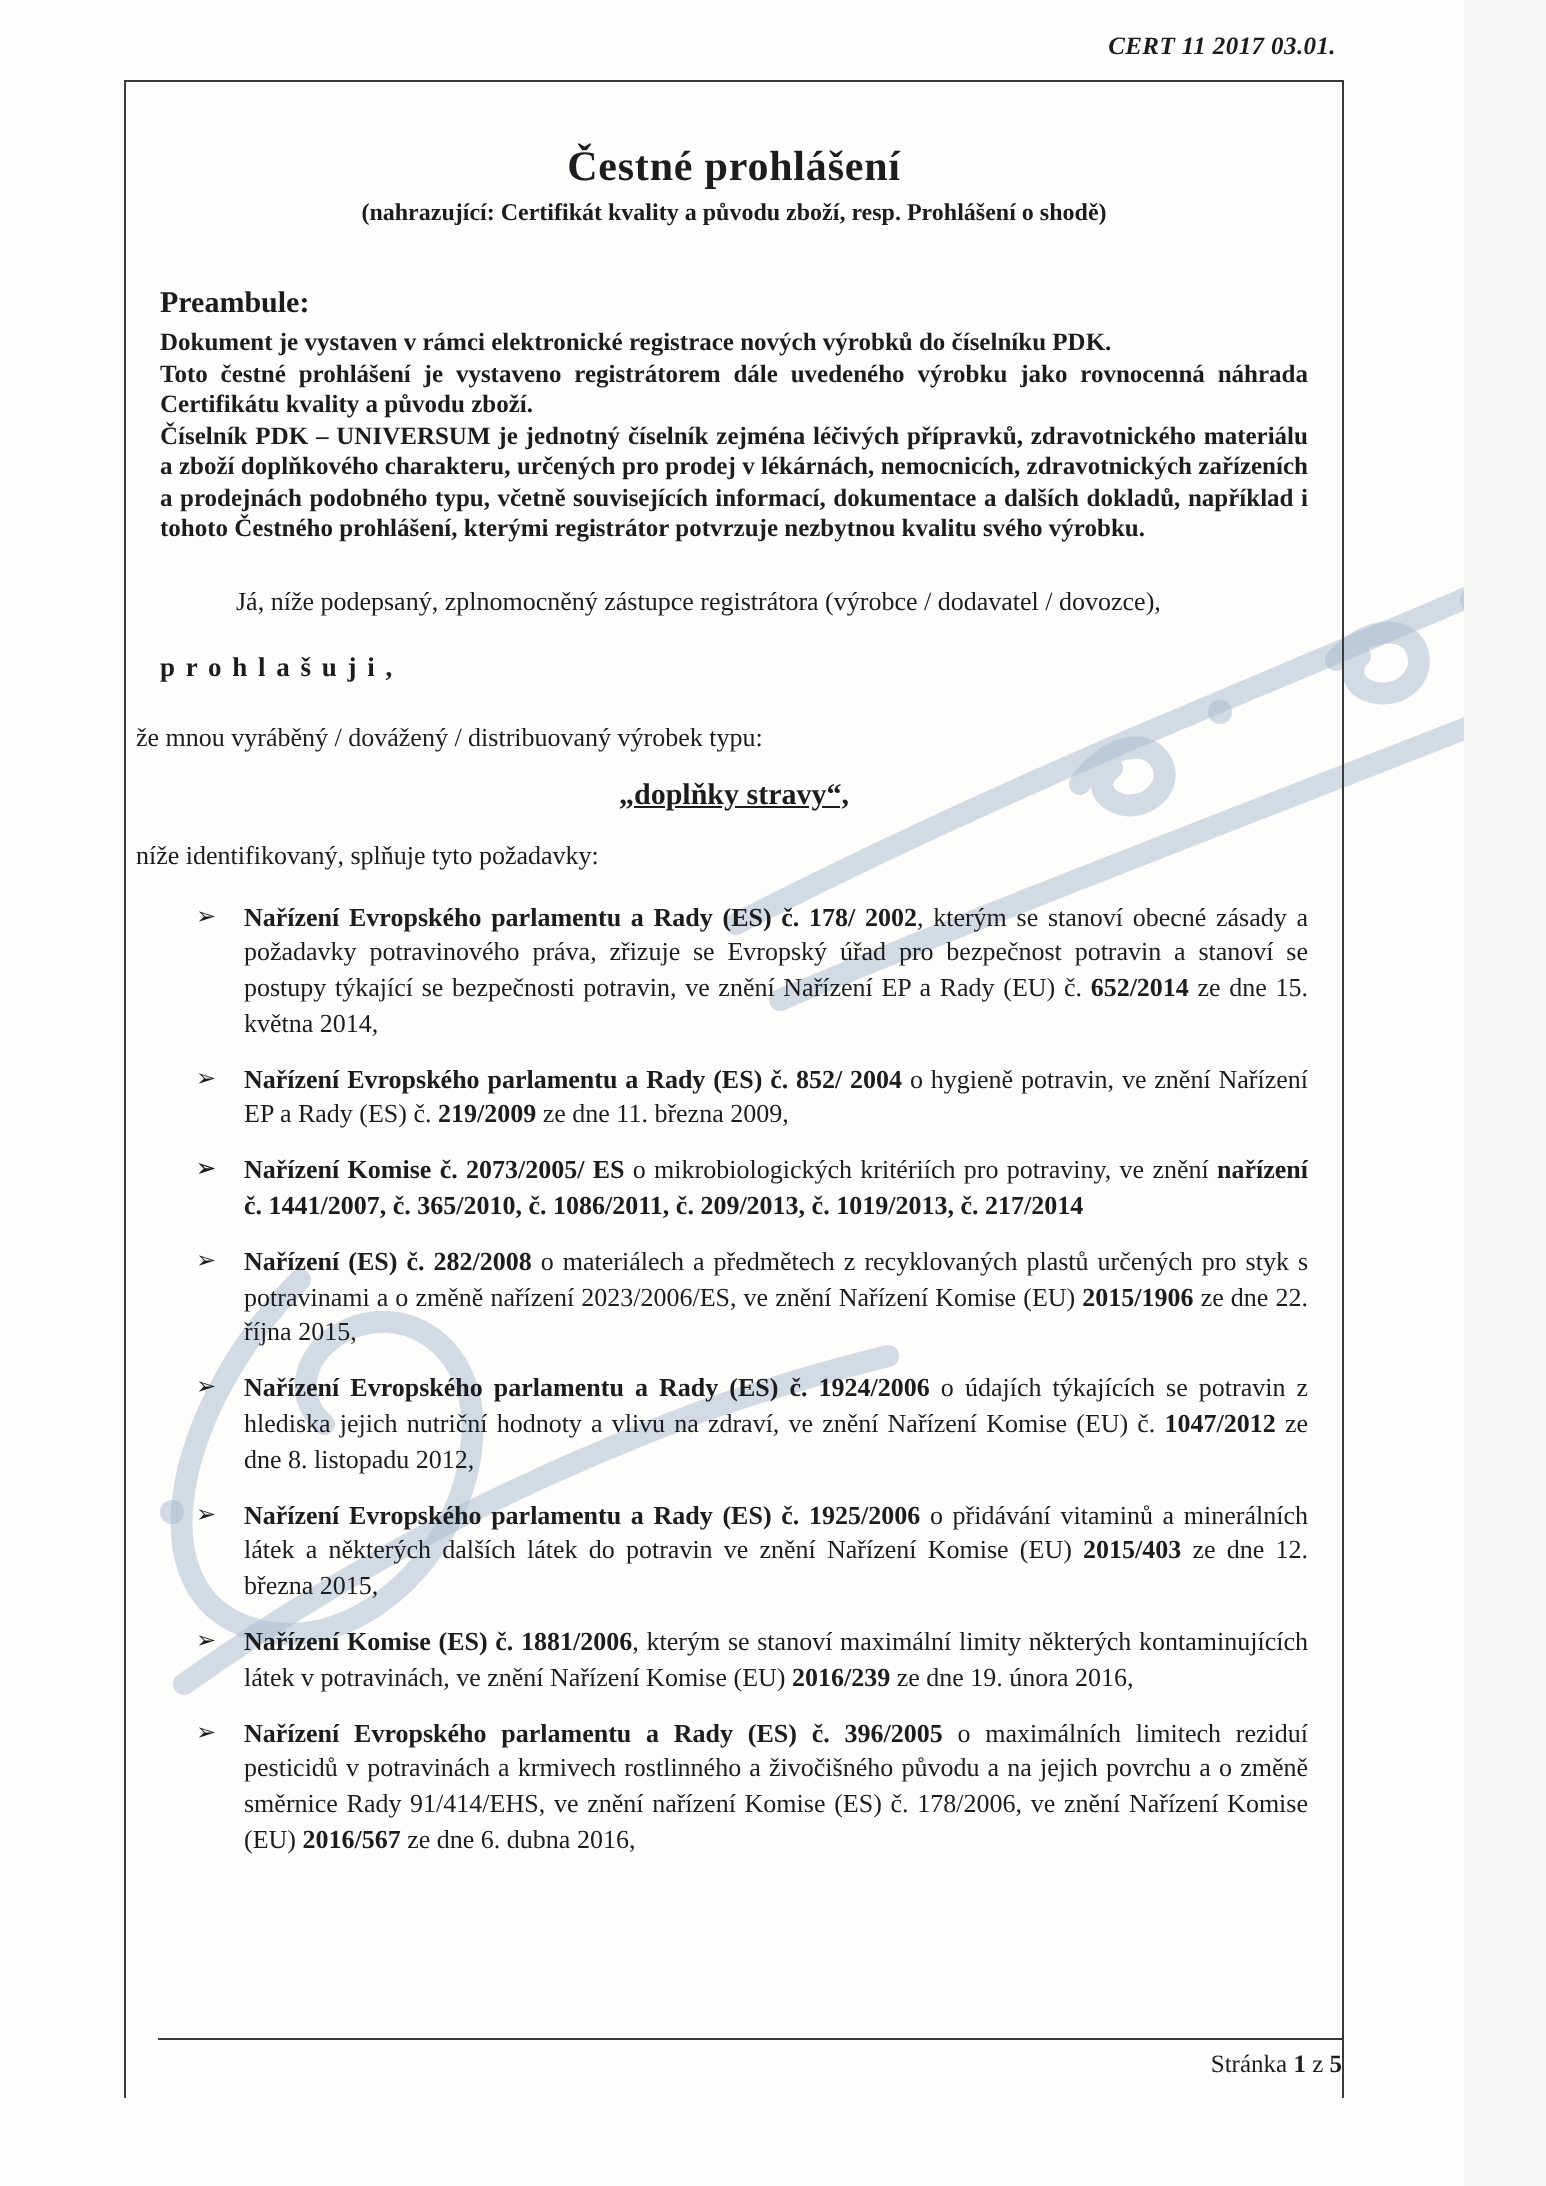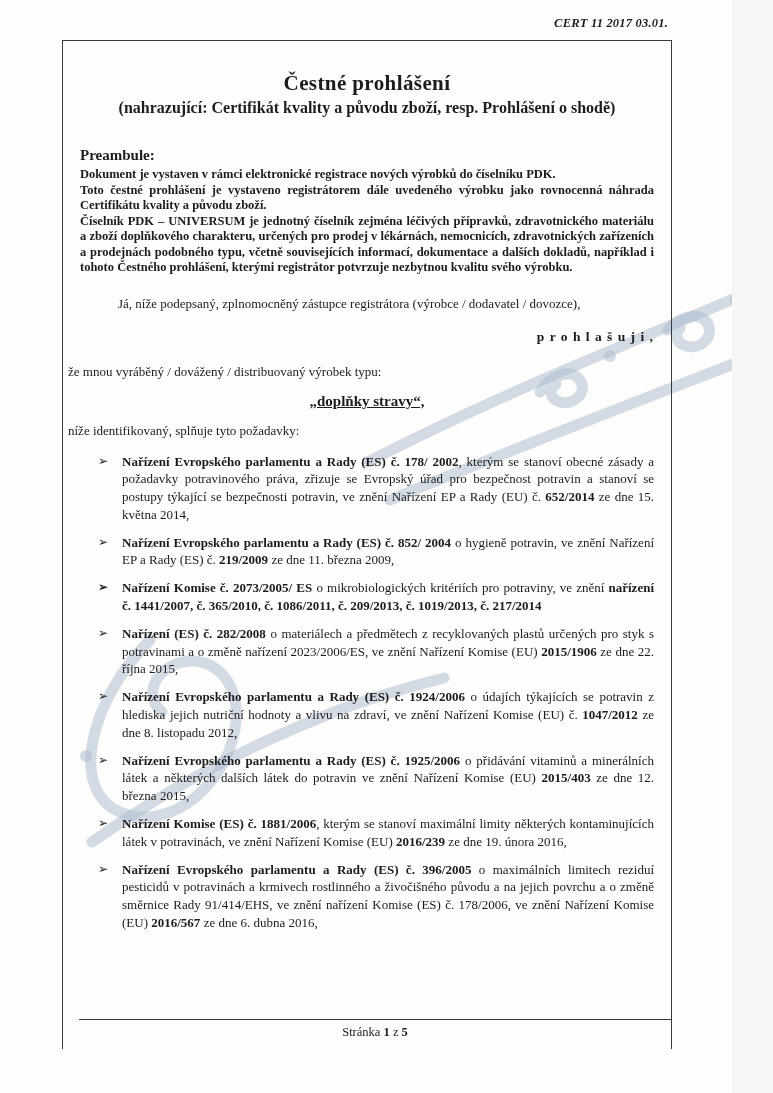--- a/index.html
+++ b/index.html
@@ -34,34 +34,34 @@
   }
   .content{
     position:absolute;left:0;right:0;top:0;bottom:30px;
     padding:30px 17px 0 17px;
   }
   h1.title{
     margin:0;text-align:center;
     font-size:21px;font-weight:bold;letter-spacing:.4px;
   }
   .subtitle{
-    text-align:center;font-weight:bold;font-size:16px;
+    text-align:center;font-weight:bold;font-size:12px;
     margin-top:3px;
   }
   .preambule{margin-top:30px;}
   .preambule-heading{font-size:15px;font-weight:bold;margin-bottom:3px;}
   .preambule p{
     margin:0;font-weight:bold;font-size:12.5px;line-height:1.24;
     text-align:justify;
   }
   .intro{
     margin:20px 0 0 0;font-size:13px;text-indent:38px;
   }
   .statement{
-    margin:17px 0 0 0;text-align:right;font-weight:bold;font-size:13.5px;
+    margin:17px 0 0 0;text-align:left;font-weight:bold;font-size:13.5px;
     letter-spacing:1px;
   }
   .product-lead{
     margin:19px 0 0 0;font-size:13px;margin-left:-12px;
   }
   .product-type{
     margin:13px 0 0 0;text-align:center;font-weight:bold;font-size:15px;
   }
   .product-type span{text-decoration:underline;}
   .requirements-lead{margin:13px 0 0 0;font-size:13px;margin-left:-12px;}
@@ -76,21 +76,21 @@
     text-align:justify;
   }
   ul.regulations li .marker{
     position:absolute;left:18px;top:0;
     font-size:12px;
   }
   ul.regulations li b{font-weight:bold;}
   .footer-zone{
     position:absolute;left:16px;right:0;bottom:0;height:29px;
     border-top:1px solid #3a3a3a;
-    text-align:center;
+    text-align:right;
   }
   .footer-text{
     display:inline-block;margin-top:5px;font-size:12.5px;
   }
 </style>
 </head>
 <body>
 
 <div class="page">
 

